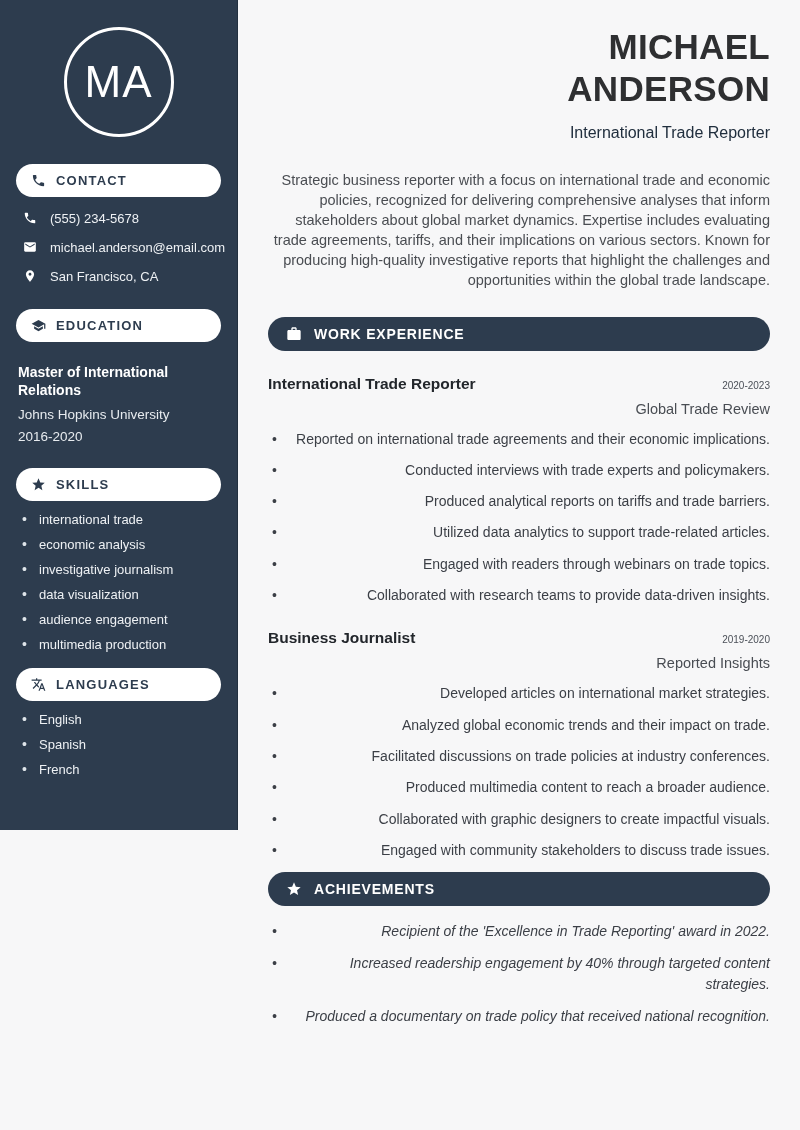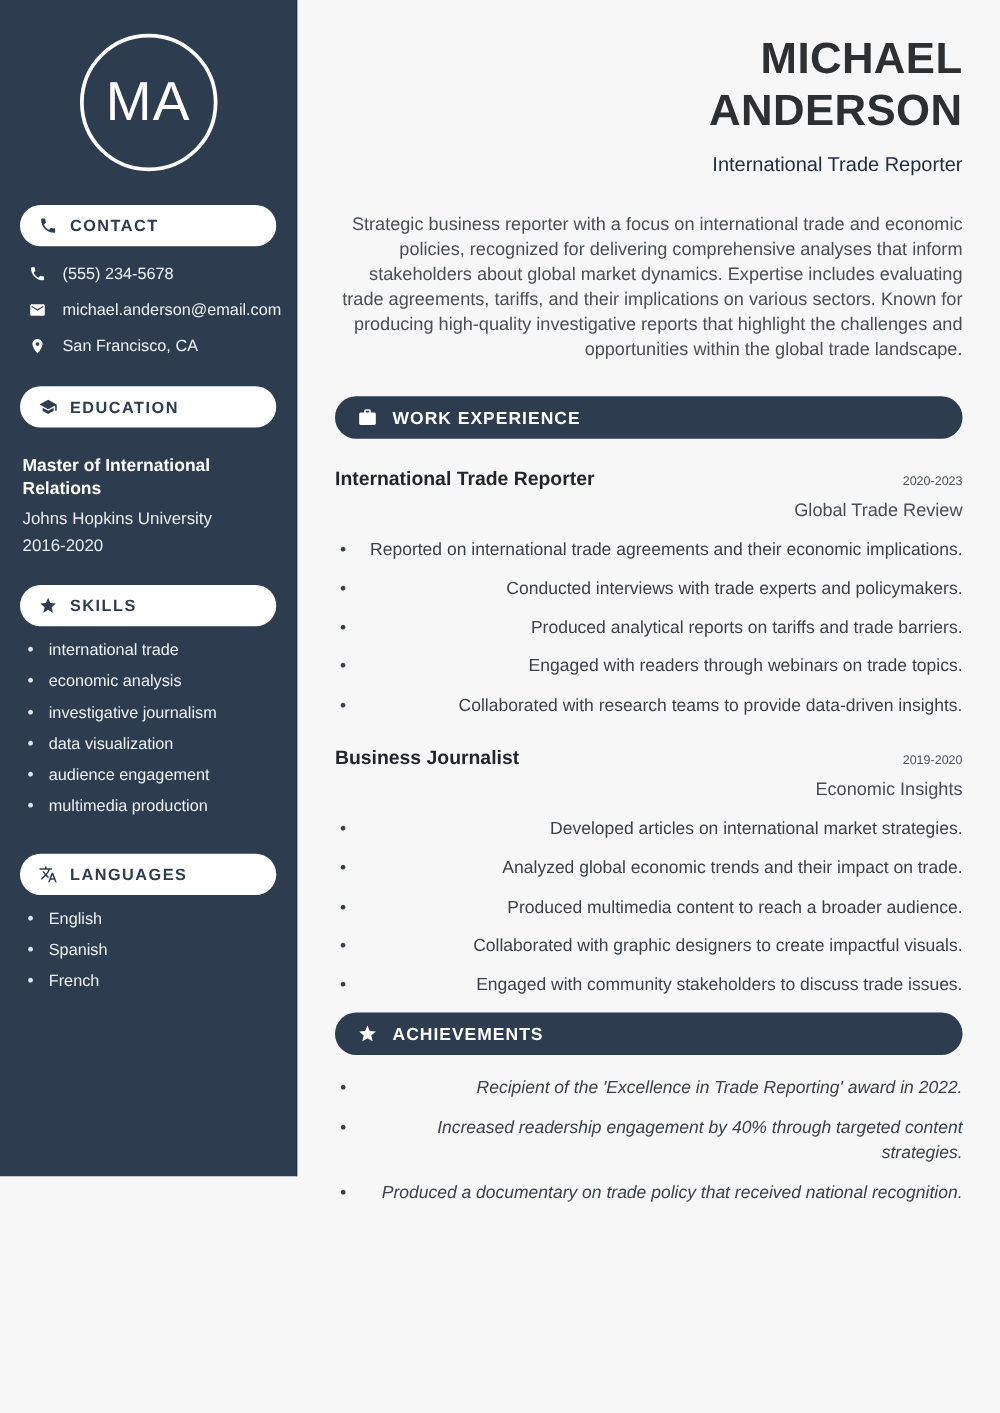--- a/index.html
+++ b/index.html
@@ -6,21 +6,21 @@
   html, body { width:800px; height:1130px; }
   body {
     font-family:"Liberation Sans", sans-serif;
     display:flex;
     background:#f7f7f8;
     overflow:hidden;
   }
 
   
   .sidebar {
-    width:238px; min-width:238px; height:941px;
+    width:238px; min-width:238px; height:830px;
     background:#2d3c4e;
     color:#f2f4f6;
     padding:27px 16px 20px 16px;
     border-right:1px solid #22303f;
   }
   .avatar {
     width:110px; height:110px;
     border:3px solid #ffffff;
     border-radius:50%;
     margin:0 auto;
@@ -31,25 +31,25 @@
     background:#ffffff; color:#2d3c4e;
     border-radius:17px; height:33px;
     display:flex; align-items:center; gap:10px;
     padding:0 15px;
     font-size:13px; font-weight:bold; letter-spacing:1.2px;
   }
   .side-pill svg { width:15px; height:15px; flex:none; }
   .pill-contact   { margin-top:27px; }
   .pill-education { margin-top:25px; }
   .pill-skills    { margin-top:24px; }
-  .pill-languages { margin-top:32px; }
+  .pill-languages { margin-top:17px; }
 
   .contact-list { margin-top:9px; }
   .contact-item {
-    display:flex; align-items:flex-end; gap:13px;
+    display:flex; align-items:flex-start; gap:13px;
     font-size:13px; color:#eef1f4;
     margin-top:14px; padding-left:7px;
   }
   .contact-item svg { width:14px; height:14px; flex:none; fill:#ffffff; }
 
   .edu-block { padding-left:2px; }
   .edu-degree { margin-top:21px; font-size:14px; font-weight:bold; color:#ffffff; line-height:1.3; }
   .edu-school { margin-top:8px;  font-size:13.5px; color:#e7ebef; }
   .edu-years  { margin-top:7px;  font-size:13.5px; color:#e7ebef; }
 
@@ -206,34 +206,36 @@
   <section class="job">
     <div class="job-head">
       <span class="job-role">International Trade Reporter</span>
       <span class="job-dates">2020-2023</span>
     </div>
     <div class="job-company">Global Trade Review</div>
     <ul class="bullet-list">
       <li>Reported on international trade agreements and their economic implications.</li>
       <li>Conducted interviews with trade experts and policymakers.</li>
       <li>Produced analytical reports on tariffs and trade barriers.</li>
+      <li>Utilized data analytics to support trade-related articles.</li>
       <li>Engaged with readers through webinars on trade topics.</li>
       <li>Collaborated with research teams to provide data-driven insights.</li>
     </ul>
   </section>
 
   <section class="job">
     <div class="job-head">
       <span class="job-role">Business Journalist</span>
       <span class="job-dates">2019-2020</span>
     </div>
-    <div class="job-company">Economic Insights</div>
+    <div class="job-company">Reported Insights</div>
     <ul class="bullet-list">
       <li>Developed articles on international market strategies.</li>
       <li>Analyzed global economic trends and their impact on trade.</li>
+      <li>Facilitated discussions on trade policies at industry conferences.</li>
       <li>Produced multimedia content to reach a broader audience.</li>
       <li>Collaborated with graphic designers to create impactful visuals.</li>
       <li>Engaged with community stakeholders to discuss trade issues.</li>
     </ul>
   </section>
 
   <div class="section-pill pill-achievements">
     <svg viewBox="0 0 24 24">
         <path d="M12 17.27L18.18 21l-1.64-7.03L22 9.24l-7.19-.61L12 2 9.19 8.63 2 9.24l5.46 4.73L5.82 21z"></path>
       </svg>

